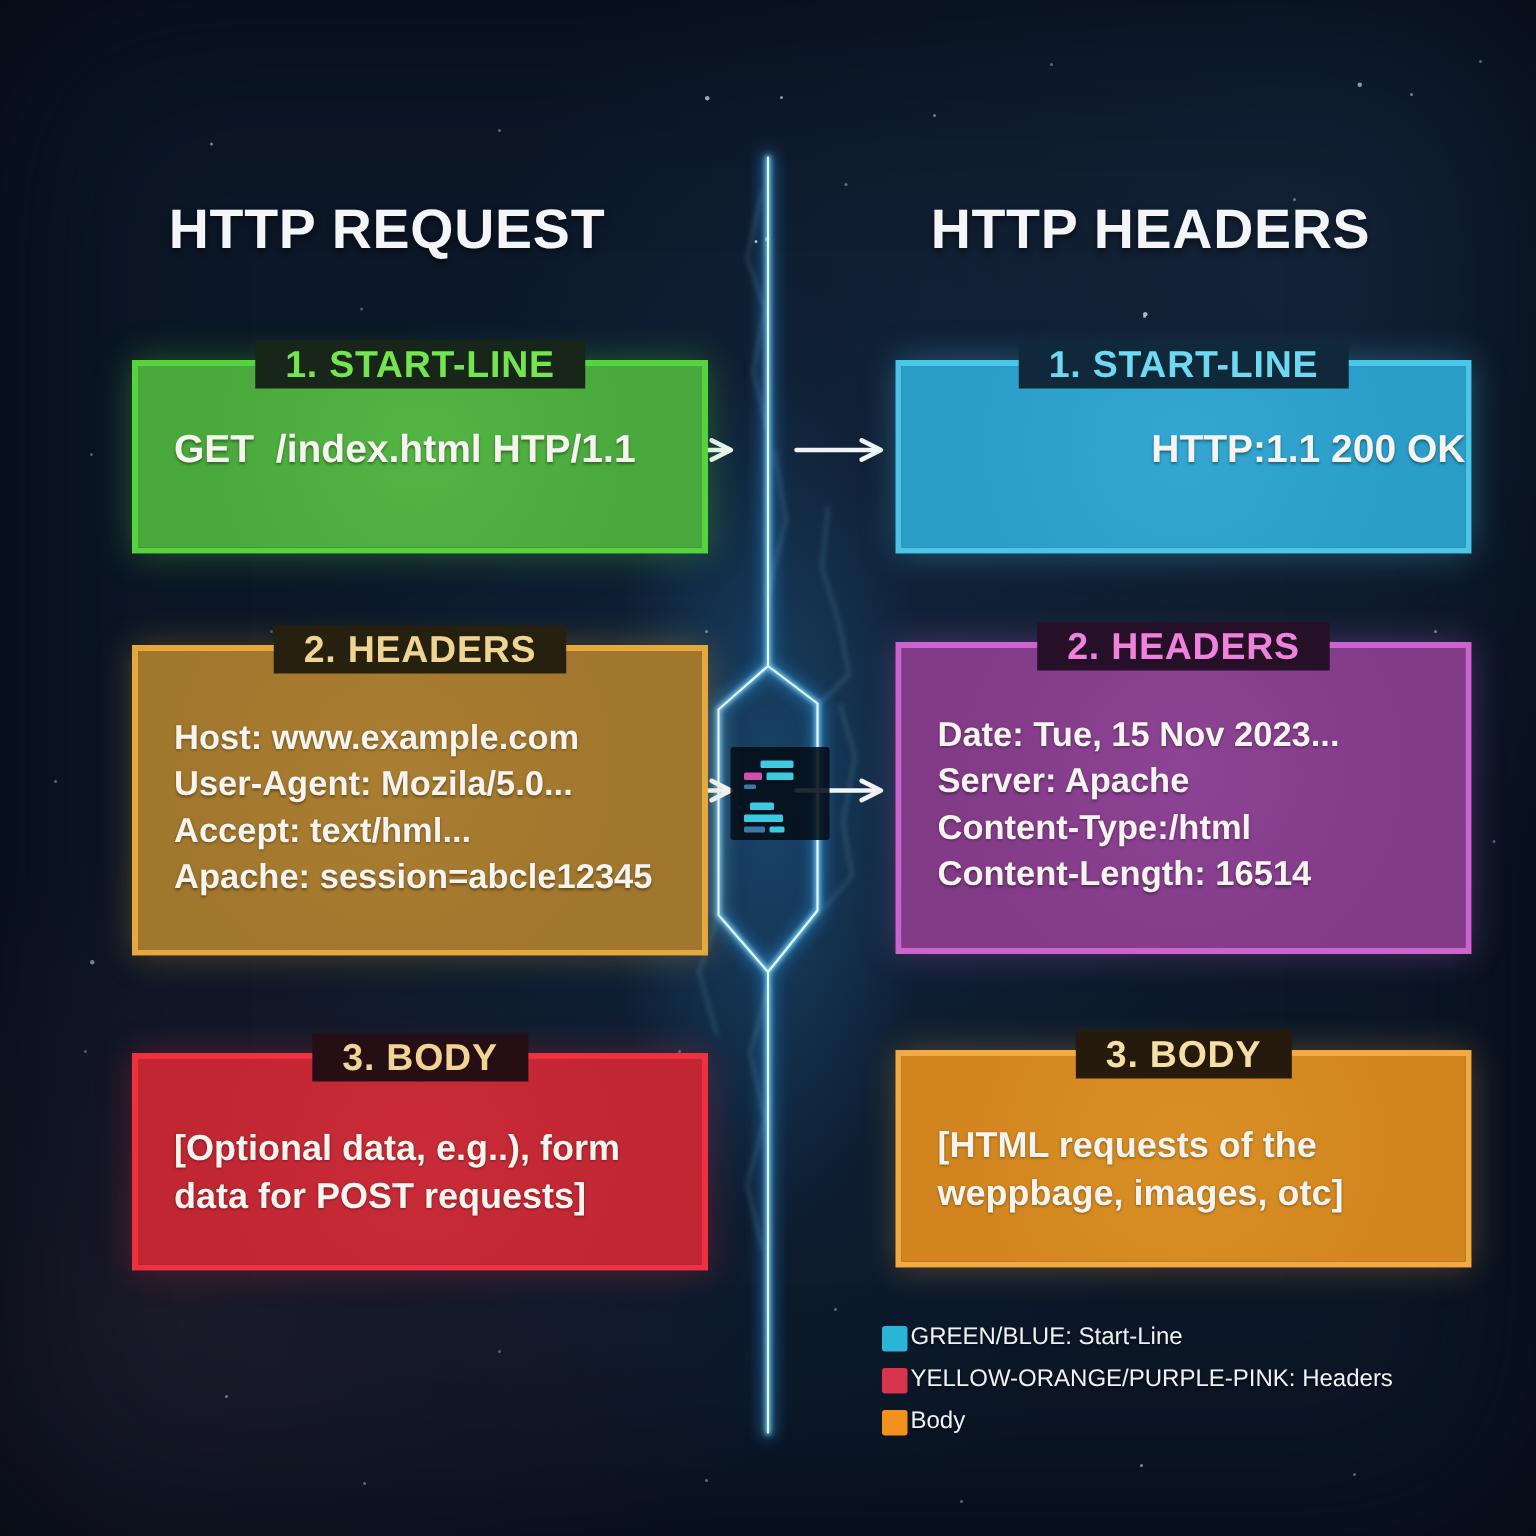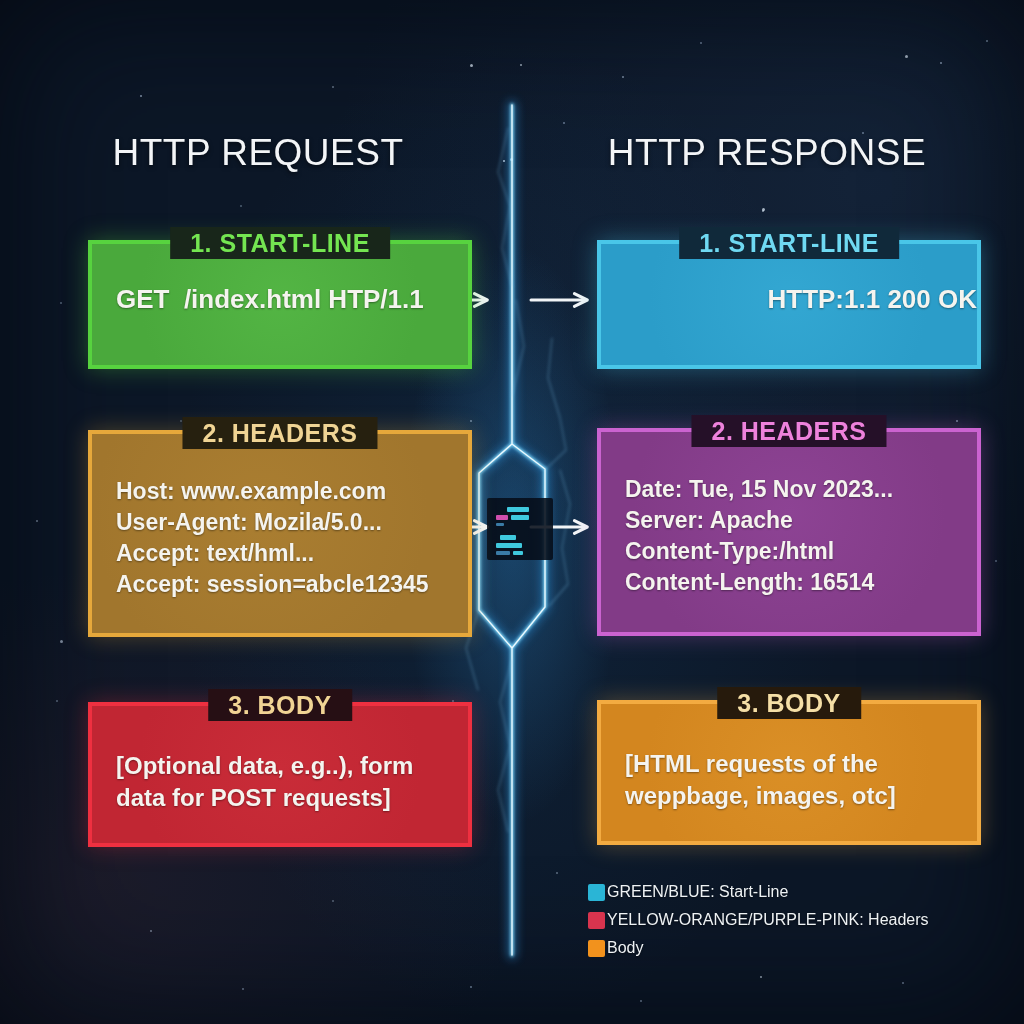--- a/index.html
+++ b/index.html
@@ -39,21 +39,21 @@
 
   
   .code-panel{ position:absolute; left:487px; top:498px; width:66px; height:62px; z-index:2;
     background:rgba(6,12,24,0.88); border-radius:2px; }
   .code-panel i{ position:absolute; display:block; border-radius:1px; }
   .cb-cyan{ background:#3fc9de; }
   .cb-magenta{ background:#cf4fae; }
   .cb-dim{ background:#3a7ba6; }
 
   .col-title{ position:absolute; top:132px; width:340px; text-align:center;
-    font-size:37px; font-weight:400; letter-spacing:0.5px; color:#f3f5f7; z-index:3;
+    font-size:37px; font-weight:700; letter-spacing:0.5px; color:#f3f5f7; z-index:3;
     text-shadow:0 2px 4px rgba(0,0,0,.5); white-space:nowrap; }
   .col-title.left{ left:88px; }
   .col-title.right{ left:597px; }
 
   .box{ position:absolute; width:384px; border:4px solid; z-index:3; }
   .tab{ position:absolute; top:-17px; left:50%; transform:translateX(-50%);
     height:32px; line-height:32px; padding:0 20px; font-size:25px; font-weight:700;
     letter-spacing:0.5px; white-space:nowrap; z-index:1; }
   .content{ position:relative; color:#f5f4ef; text-shadow:0 1px 2px rgba(0,0,0,.4);
     font-weight:700; padding-left:24px; }
@@ -143,36 +143,36 @@
     <i class="cb-magenta" style="left:9px;  top:17px; width:12px; height:5px;"></i>
     <i class="cb-cyan" style="left:24px; top:17px; width:18px; height:5px;"></i>
     <i class="cb-dim" style="left:9px;  top:25px; width:8px;  height:3px;"></i>
     <i class="cb-cyan" style="left:13px; top:37px; width:16px; height:5px;"></i>
     <i class="cb-cyan" style="left:9px;  top:45px; width:26px; height:5px;"></i>
     <i class="cb-dim" style="left:9px;  top:53px; width:14px; height:4px;"></i>
     <i class="cb-cyan" style="left:26px; top:53px; width:10px; height:4px;"></i>
   </div>
 
   <h1 class="col-title left">HTTP REQUEST</h1>
-  <h1 class="col-title right">HTTP RESPONSE</h1>
+  <h1 class="col-title right">HTTP HEADERS</h1>
 
   <section class="box" id="req-start">
     <div class="tab">1. START-LINE</div>
     <div class="content">
       <div class="line">GET  /index.html HTP/1.1</div>
     </div>
   </section>
 
   <section class="box" id="req-headers">
     <div class="tab">2. HEADERS</div>
     <div class="content">
       <div class="line">Host: www.example.com</div>
       <div class="line">User-Agent: Mozila/5.0...</div>
       <div class="line">Accept: text/hml...</div>
-      <div class="line">Accept: session=abcle12345</div>
+      <div class="line">Apache: session=abcle12345</div>
     </div>
   </section>
 
   <section class="box" id="req-body">
     <div class="tab">3. BODY</div>
     <div class="content">
       <div class="line">[Optional data, e.g..), form</div>
       <div class="line">data for POST requests]</div>
     </div>
   </section>

